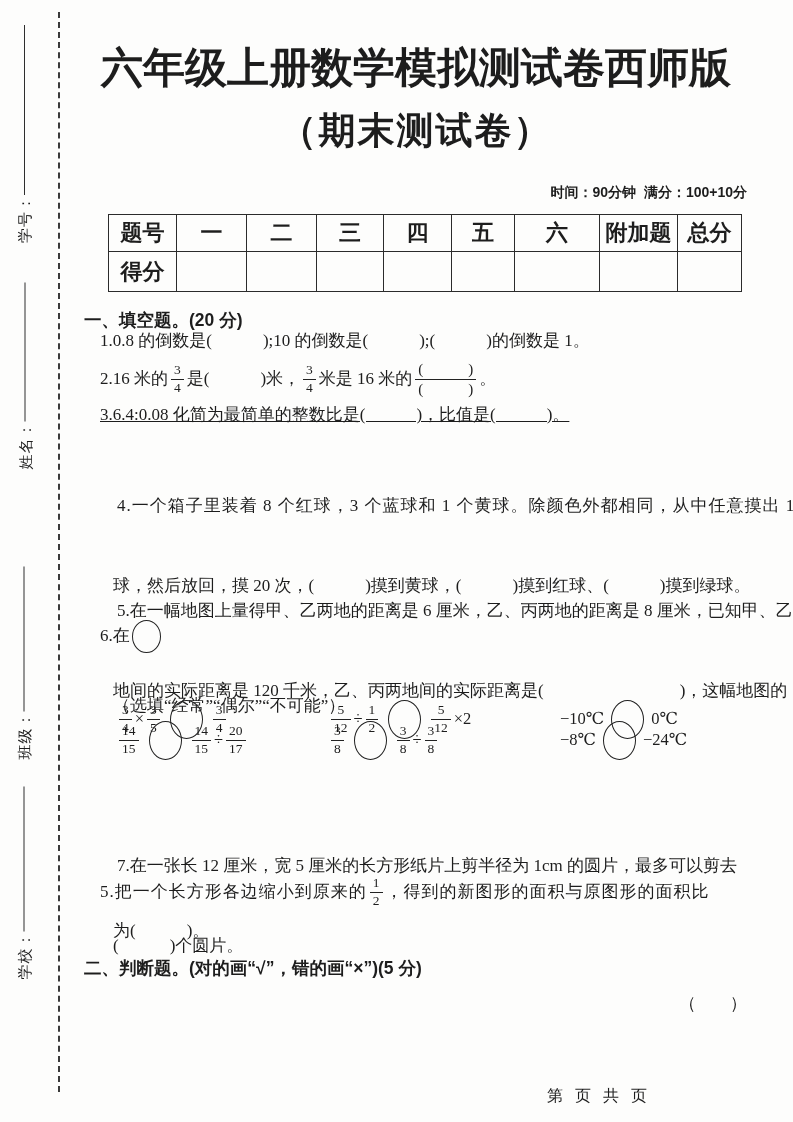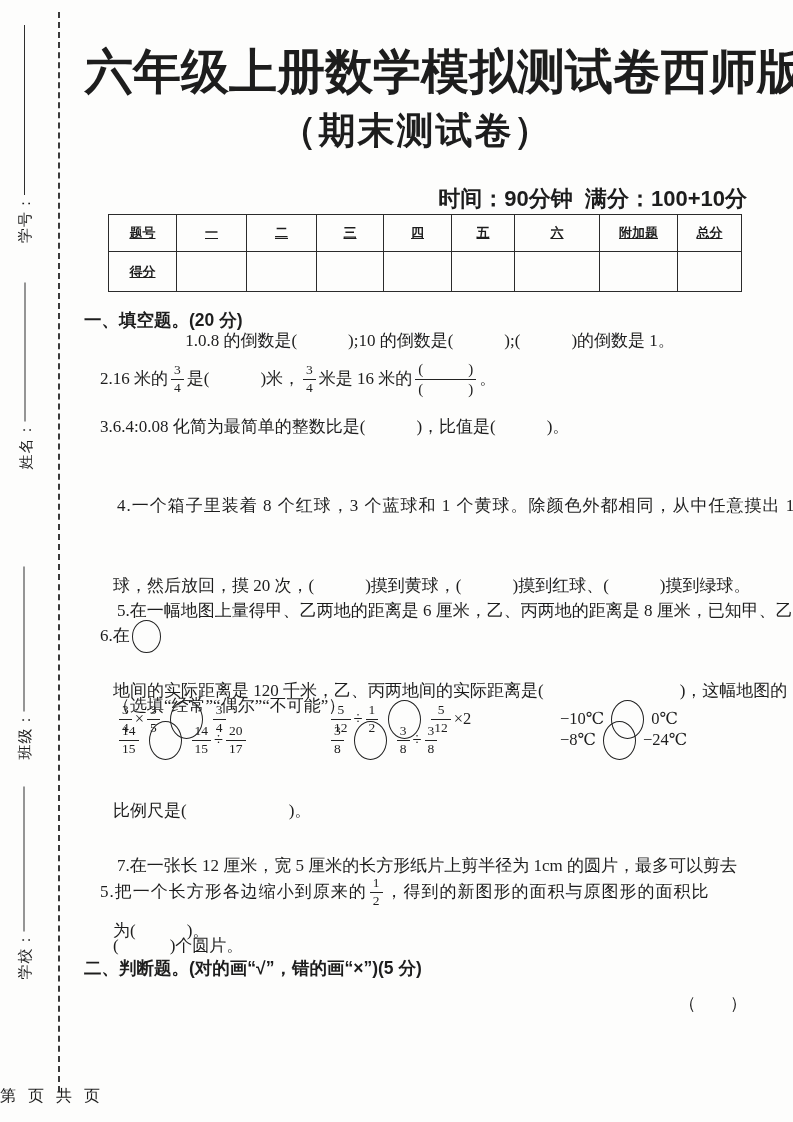--- a/index.html
+++ b/index.html
@@ -12,32 +12,32 @@
   
   .dashed-line{position:absolute;left:58px;top:12px;height:1080px;width:0;
     border-left:2.5px dashed #3a3a3a;}
   .sb-field{position:absolute;height:30px;display:flex;align-items:center;
     transform:rotate(-90deg);font-size:15px;white-space:pre;}
   .sb-field .flabel{flex:none;letter-spacing:1px;}
   .sb-field .fline{flex:1;height:1px;border-bottom:1.6px solid #2e2e2e;margin-bottom:3px;}
   
   .title{position:absolute;left:85px;top:40px;width:662px;text-align:center;
     font-family:"Liberation Sans","DejaVu Sans",sans-serif;font-weight:700;
-    font-size:48px;letter-spacing:0px;white-space:nowrap;}
+    font-size:42px;letter-spacing:0px;white-space:nowrap;}
   .subtitle{position:absolute;left:85px;top:106px;width:662px;text-align:center;
     font-family:"Liberation Sans","DejaVu Sans",sans-serif;font-weight:700;
     font-size:37px;letter-spacing:2px;white-space:nowrap;}
   .meta{position:absolute;left:85px;top:184px;width:662px;text-align:right;
     font-family:"Liberation Sans","DejaVu Sans",sans-serif;font-weight:600;
-    font-size:22px;white-space:pre;}
+    font-size:14px;white-space:pre;}
   
   table.score{position:absolute;left:108px;top:214px;width:633px;
     border-collapse:collapse;table-layout:fixed;}
   table.score th,table.score td{border:1.4px solid #2b2b2b;text-align:center;
-    font-weight:700;font-size:13px;padding:0;text-decoration:underline;}
+    font-weight:700;font-size:22px;padding:0;}
   table.score tr.hrow th{height:36px;}
   table.score tr.srow td{height:39px;}
   
   .sec-head{position:absolute;left:84px;
     font-family:"Liberation Sans","DejaVu Sans",sans-serif;
     font-weight:700;font-size:17.5px;white-space:pre;}
   .q{position:absolute;left:100px;width:660px;white-space:pre;line-height:1.35;}
   .q .ind{display:block;padding-left:13px;}
   .q.multiline{line-height:40px;}
   .qflex{display:flex;align-items:center;white-space:pre;}
@@ -57,21 +57,21 @@
   .cmp-row{position:absolute;left:100px;width:660px;height:54px;}
   .cmp-cell{position:absolute;top:0;height:54px;display:inline-flex;
     align-items:center;white-space:pre;}
   .cmp-cell:nth-child(1){left:16px;}
   .cmp-cell:nth-child(2){left:228px;}
   .cmp-cell:nth-child(3){left:460px;}
   .cmp-text{font-size:16.5px;}
   
   .judge-line{position:absolute;left:100px;width:647px;white-space:pre;}
   .judge-line .answer{position:absolute;right:0;top:0;}
-  .footer{position:absolute;left:0;top:1086px;width:651px;text-align:left;
+  .footer{position:absolute;left:0;top:1086px;width:651px;text-align:right;
     font-size:16px;letter-spacing:4px;white-space:pre;}
 </style>
 </head>
 <body>
 
 <div class="page">
 
   <div class="dashed-line"></div>
 
   <div class="sb-field" style="left:-84px;top:119px;width:218px;">
@@ -124,44 +124,43 @@
       <td></td>
       <td></td>
       <td></td>
       <td></td>
     </tr>
   </tbody>
     </table>
 
   <div class="sec-head" style="top:308px;">一、填空题。(20 分)</div>
 
-  <div class="q" style="top:330px;text-align:center;">1.0.8 的倒数是(　　　);10 的倒数是(　　　);(　　　)的倒数是 1。</div>
+  <div class="q" style="top:330px;">1.0.8 的倒数是(　　　);10 的倒数是(　　　);(　　　)的倒数是 1。</div>
 
   <div class="q qflex" style="top:355px;height:48px;">
     <span>2.16 米的</span>
     <span class="frac"><span class="num">3</span><span class="den">4</span></span>
     <span>是(　　　)米，</span>
     <span class="frac"><span class="num">3</span><span class="den">4</span></span>
     <span>米是 16 米的</span>
     <span class="frac bigblank"><span class="num">(　　　)</span><span class="den">(　　　)</span></span>
     <span>。</span>
   </div>
 
-  <div class="q" style="top:416px;">3.6.4:0.08 化简为最简单的整数比是(　　　)，比值是(　　　)。</div>
+  <div class="q" style="top:404px;text-decoration:underline;">3.6.4:0.08 化简为最简单的整数比是(　　　)，比值是(　　　)。</div>
 
   <div class="q multiline" style="top:446px;">
     <span class="sp1">4.一个箱子里装着 8 个红球，3 个蓝球和 1 个黄球。除颜色外都相同，从中任意摸出 1 个</span>
     <span class="ind">球，然后放回，摸 20 次，(　　　)摸到黄球，(　　　)摸到红球、(　　　)摸到绿球。</span>
     <span class="ind">（选填“经常”“偶尔”“不可能”）</span>
   </div>
 
   <div class="q multiline" style="top:551px;">
     <span>5.在一幅地图上量得甲、乙两地的距离是 6 厘米，乙、丙两地的距离是 8 厘米，已知甲、乙两</span>
     <span class="ind">地间的实际距离是 120 千米，乙、丙两地间的实际距离是(　　　　　　　　)，这幅地图的</span>
-    <span class="ind">比例尺是(　　　　　　)。</span>
   </div>
 
   <div class="q qflex" style="top:618px;height:36px;">
     <span>6.在</span>
     <span class="circle-sm"></span>
   </div>
 
   <div class="cmp-row" style="top:692px;">
       <span class="cmp-cell"><span class="frac"><span class="num">3</span><span class="den">4</span></span><span class="cmp-text">×</span><span class="frac"><span class="num">3</span><span class="den">5</span></span><span class="circle"></span><span class="frac"><span class="num">3</span><span class="den">4</span></span></span>
       <span class="cmp-cell"><span class="frac"><span class="num">5</span><span class="den">12</span></span><span class="cmp-text">÷</span><span class="frac"><span class="num">1</span><span class="den">2</span></span><span class="circle"></span><span class="frac"><span class="num">5</span><span class="den">12</span></span><span class="cmp-text">×2</span></span>

